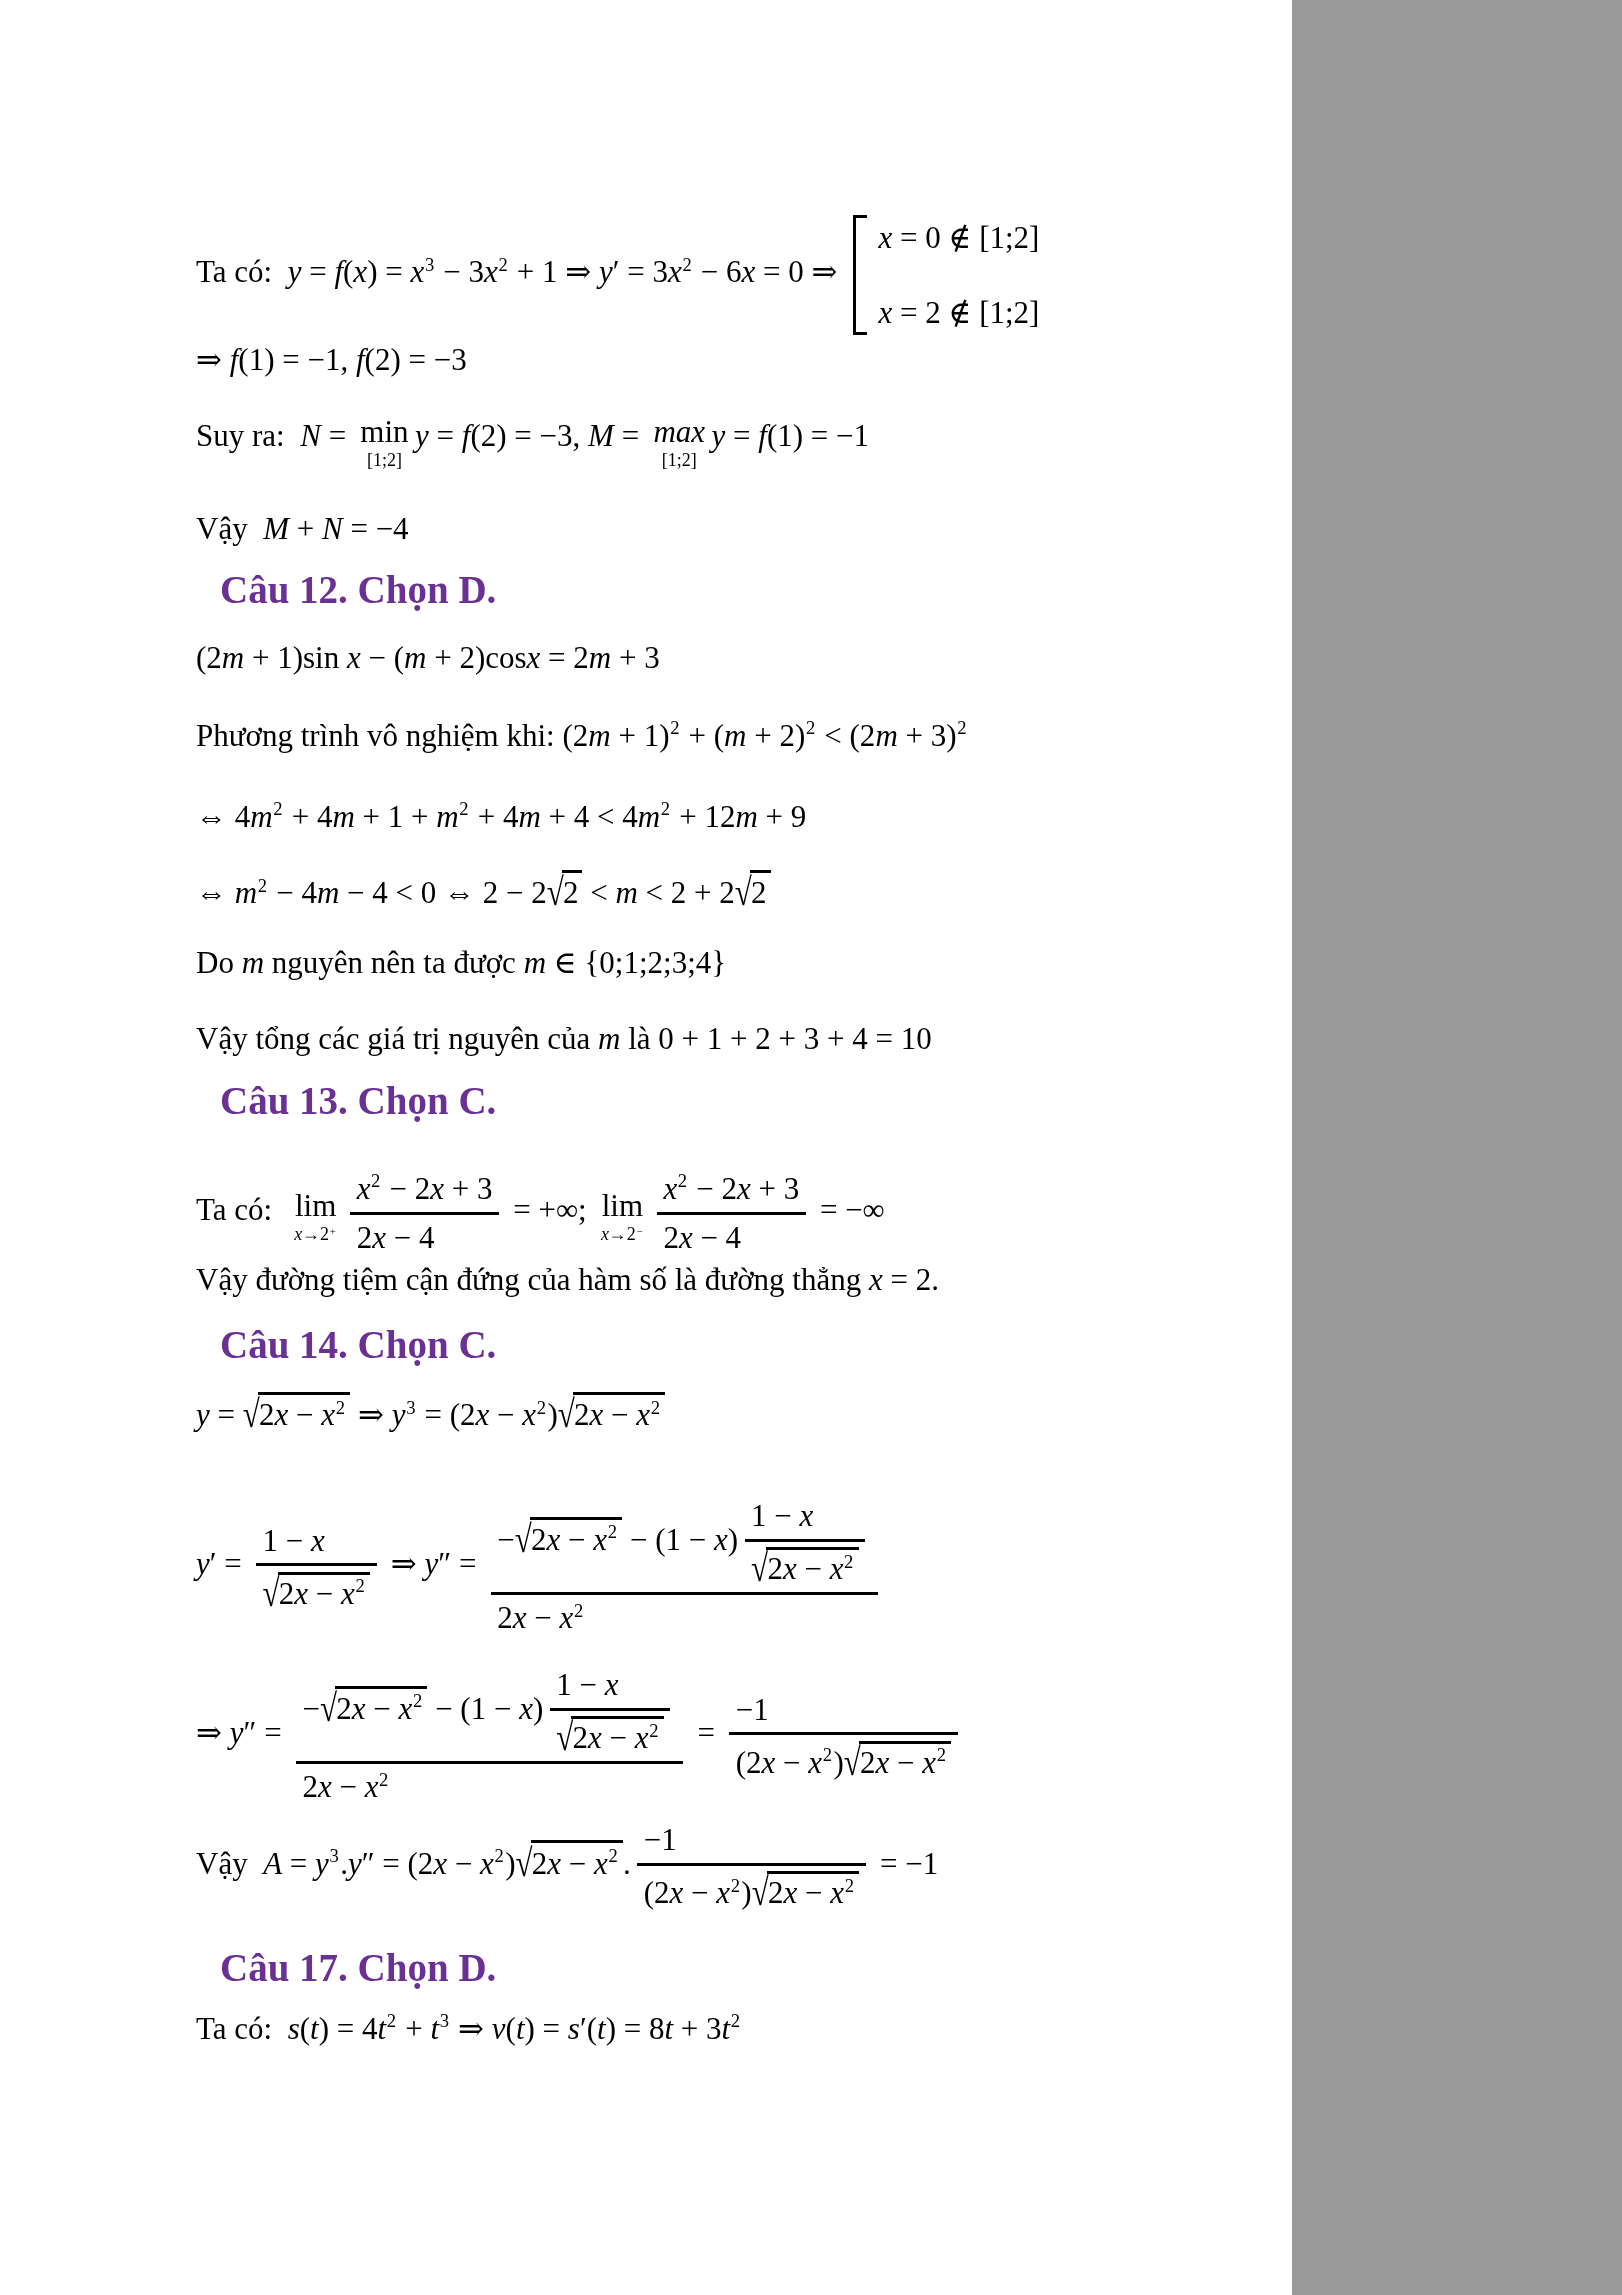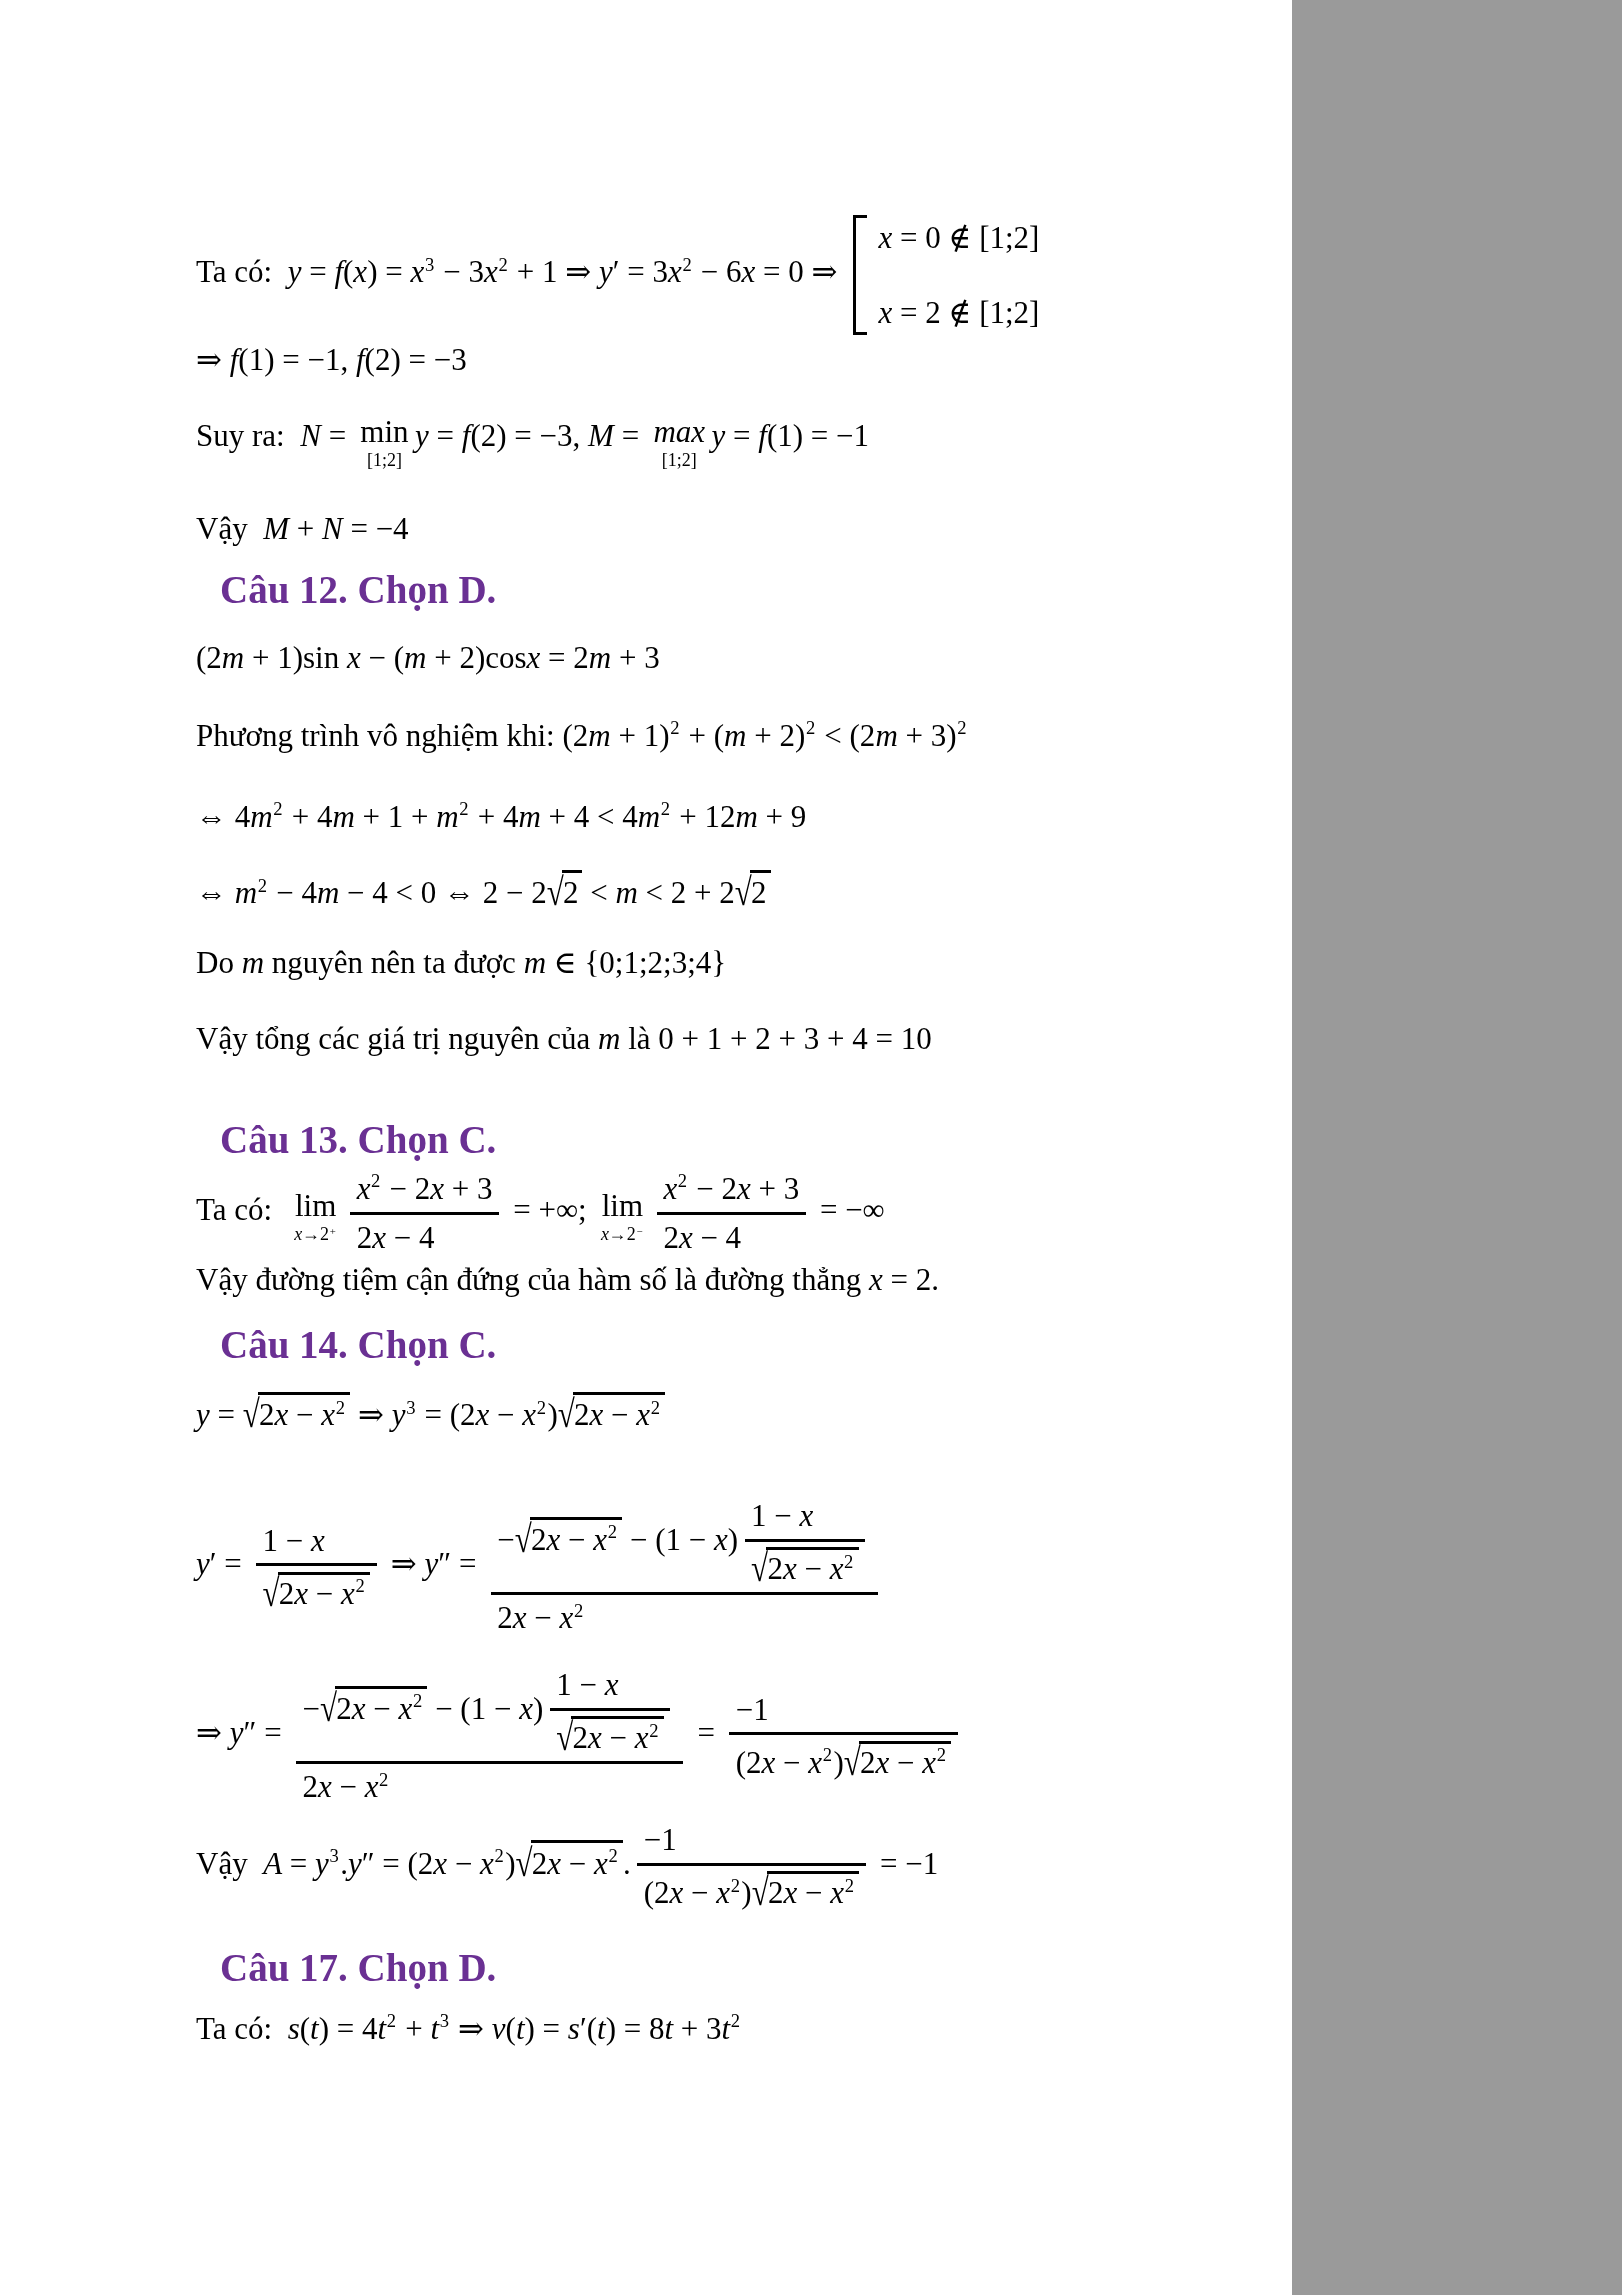--- a/index.html
+++ b/index.html
@@ -102,21 +102,21 @@
   #l2{top:341px}
   #l3{top:416px}
   #l4{top:510px}
   #h12{top:567px}
   #l5{top:639px}
   #l6{top:717px}
   #l7{top:798px}
   #l8{top:870px}
   #l9{top:944px}
   #l10{top:1020px}
-  #h13{top:1117px}
+  #h13{top:1078px}
   #l11{top:1171px}
   #l12{top:1261px}
   #h14{top:1322px}
   #l13{top:1392px}
   #l14{top:1498px}
   #l15{top:1667px}
   #l16{top:1822px}
   #h15{top:1945px}
   #l17{top:2010px}
 </style>

